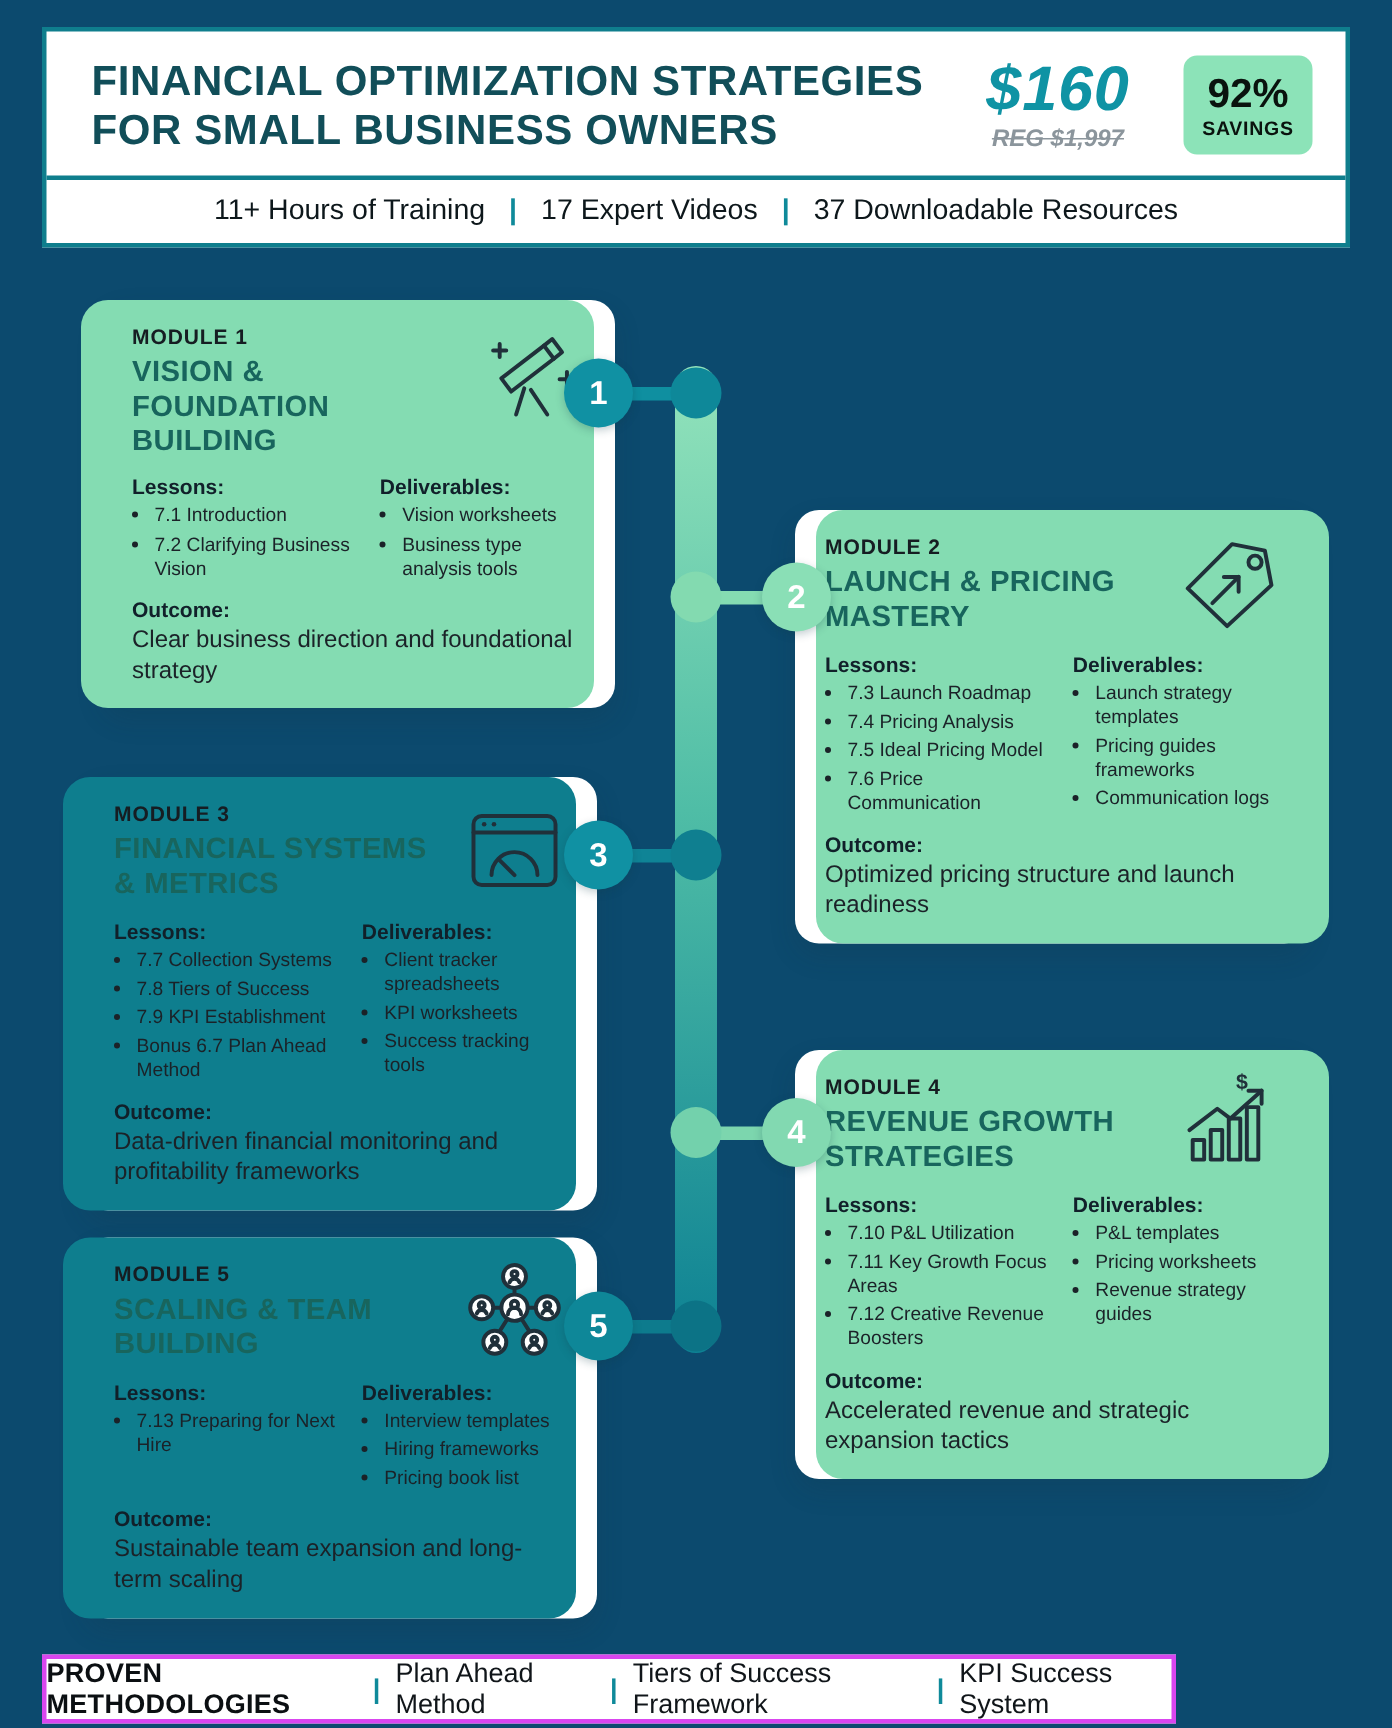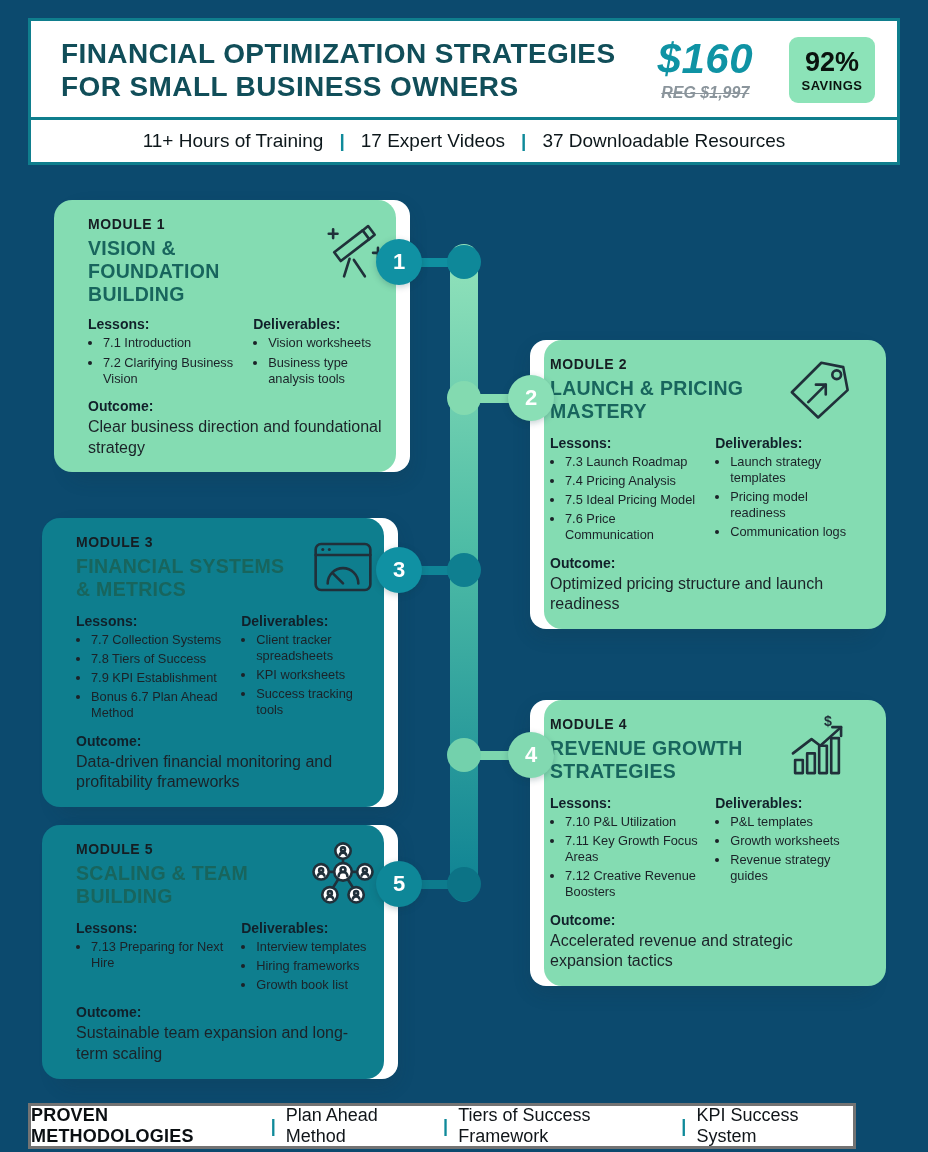--- a/index.html
+++ b/index.html
@@ -74,22 +74,22 @@
   .card-cols { display:flex; gap:12px; margin-top:11px; }
   .col-lessons { flex:1.12; }
   .col-deliv   { flex:1; }
   .sec-label { font-size:14px; font-weight:800; color:#11202a; margin-bottom:3px; }
   .bullets { list-style:disc outside; padding-left:15px; }
   .bullets li { font-size:12.8px; color:#1b2228; line-height:1.26; margin-bottom:3px; }
   .card-outcome { margin-top:8px; }
   .outcome-text { font-size:16px; color:#1b2228; line-height:1.3; }
 
   
-  .footer-box { position:absolute; left:28px; top:1103px; width:828px; height:46px;
-                border:3px solid #737373; background:#ffffff;
+  .footer-box { position:absolute; left:28px; top:1103px; width:756px; height:46px;
+                border:3px solid #d946ef; background:#ffffff;
                 display:flex; align-items:center; justify-content:center;
                 font-size:18px; color:#101519; }
   .footer-title { font-weight:800; color:#0b0f12; letter-spacing:.2px; }
   .footer-sep { color:#0f8a9a; font-weight:600; margin:0 10px; }
   .footer-item { font-weight:400; }
 
   .icon-stroke { fill:none; stroke:#20303a; stroke-width:2.4; stroke-linecap:round; stroke-linejoin:round; }
 </style>
 </head>
 <body>
@@ -197,21 +197,21 @@
             <li>7.3 Launch Roadmap</li>
             <li>7.4 Pricing Analysis</li>
             <li>7.5 Ideal Pricing Model</li>
             <li>7.6 Price Communication</li>
           </ul>
       </div>
       <div class="col-deliv">
         <h3 class="sec-label">Deliverables:</h3>
         <ul class="bullets">
             <li>Launch strategy templates</li>
-            <li>Pricing model readiness</li>
+            <li>Pricing guides frameworks</li>
             <li>Communication logs</li>
           </ul>
       </div>
     </div>
     <div class="card-outcome">
       <h3 class="sec-label">Outcome:</h3>
       <p class="outcome-text">Optimized pricing structure and launch readiness</p>
     </div>
   </section>
 
@@ -285,21 +285,21 @@
         <ul class="bullets">
             <li>7.10 P&amp;L Utilization</li>
             <li>7.11 Key Growth Focus Areas</li>
             <li>7.12 Creative Revenue Boosters</li>
           </ul>
       </div>
       <div class="col-deliv">
         <h3 class="sec-label">Deliverables:</h3>
         <ul class="bullets">
             <li>P&amp;L templates</li>
-            <li>Growth worksheets</li>
+            <li>Pricing worksheets</li>
             <li>Revenue strategy guides</li>
           </ul>
       </div>
     </div>
     <div class="card-outcome">
       <h3 class="sec-label">Outcome:</h3>
       <p class="outcome-text">Accelerated revenue and strategic expansion tactics</p>
     </div>
   </section>
 
@@ -344,21 +344,21 @@
         <h3 class="sec-label">Lessons:</h3>
         <ul class="bullets">
             <li>7.13 Preparing for Next Hire</li>
           </ul>
       </div>
       <div class="col-deliv">
         <h3 class="sec-label">Deliverables:</h3>
         <ul class="bullets">
             <li>Interview templates</li>
             <li>Hiring frameworks</li>
-            <li>Growth book list</li>
+            <li>Pricing book list</li>
           </ul>
       </div>
     </div>
     <div class="card-outcome">
       <h3 class="sec-label">Outcome:</h3>
       <p class="outcome-text">Sustainable team expansion and long-term scaling</p>
     </div>
   </section>
 
   <div class="numcircle q1">1</div>

